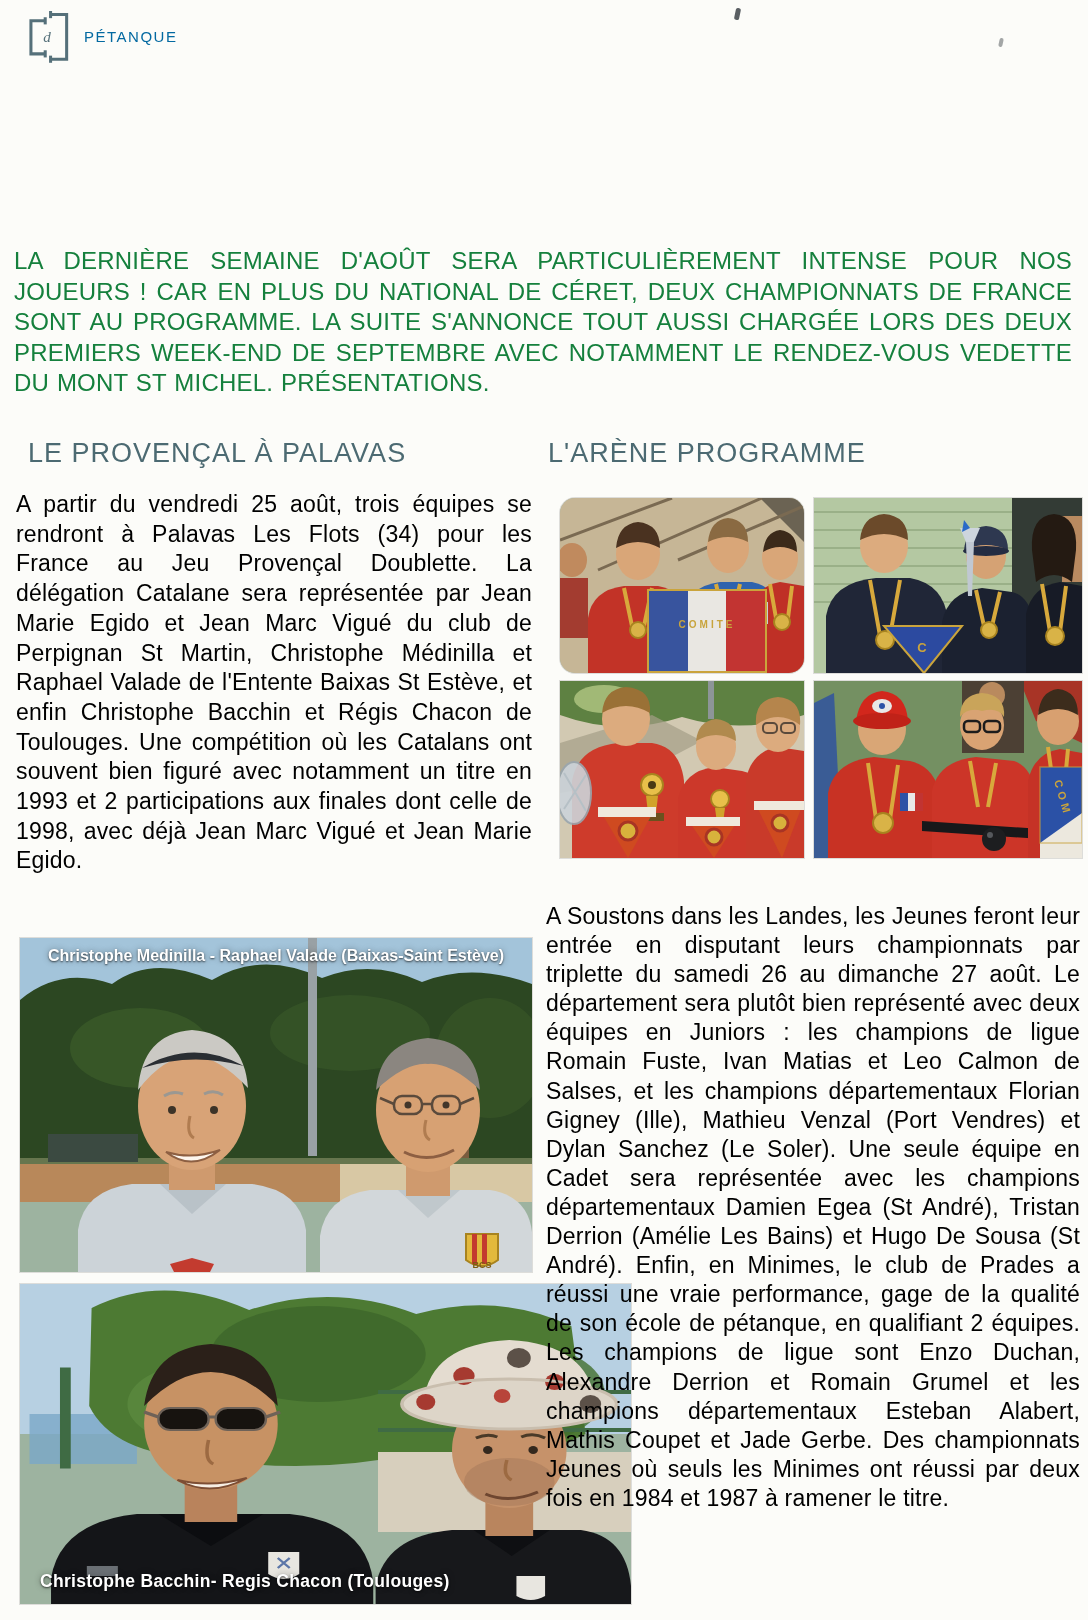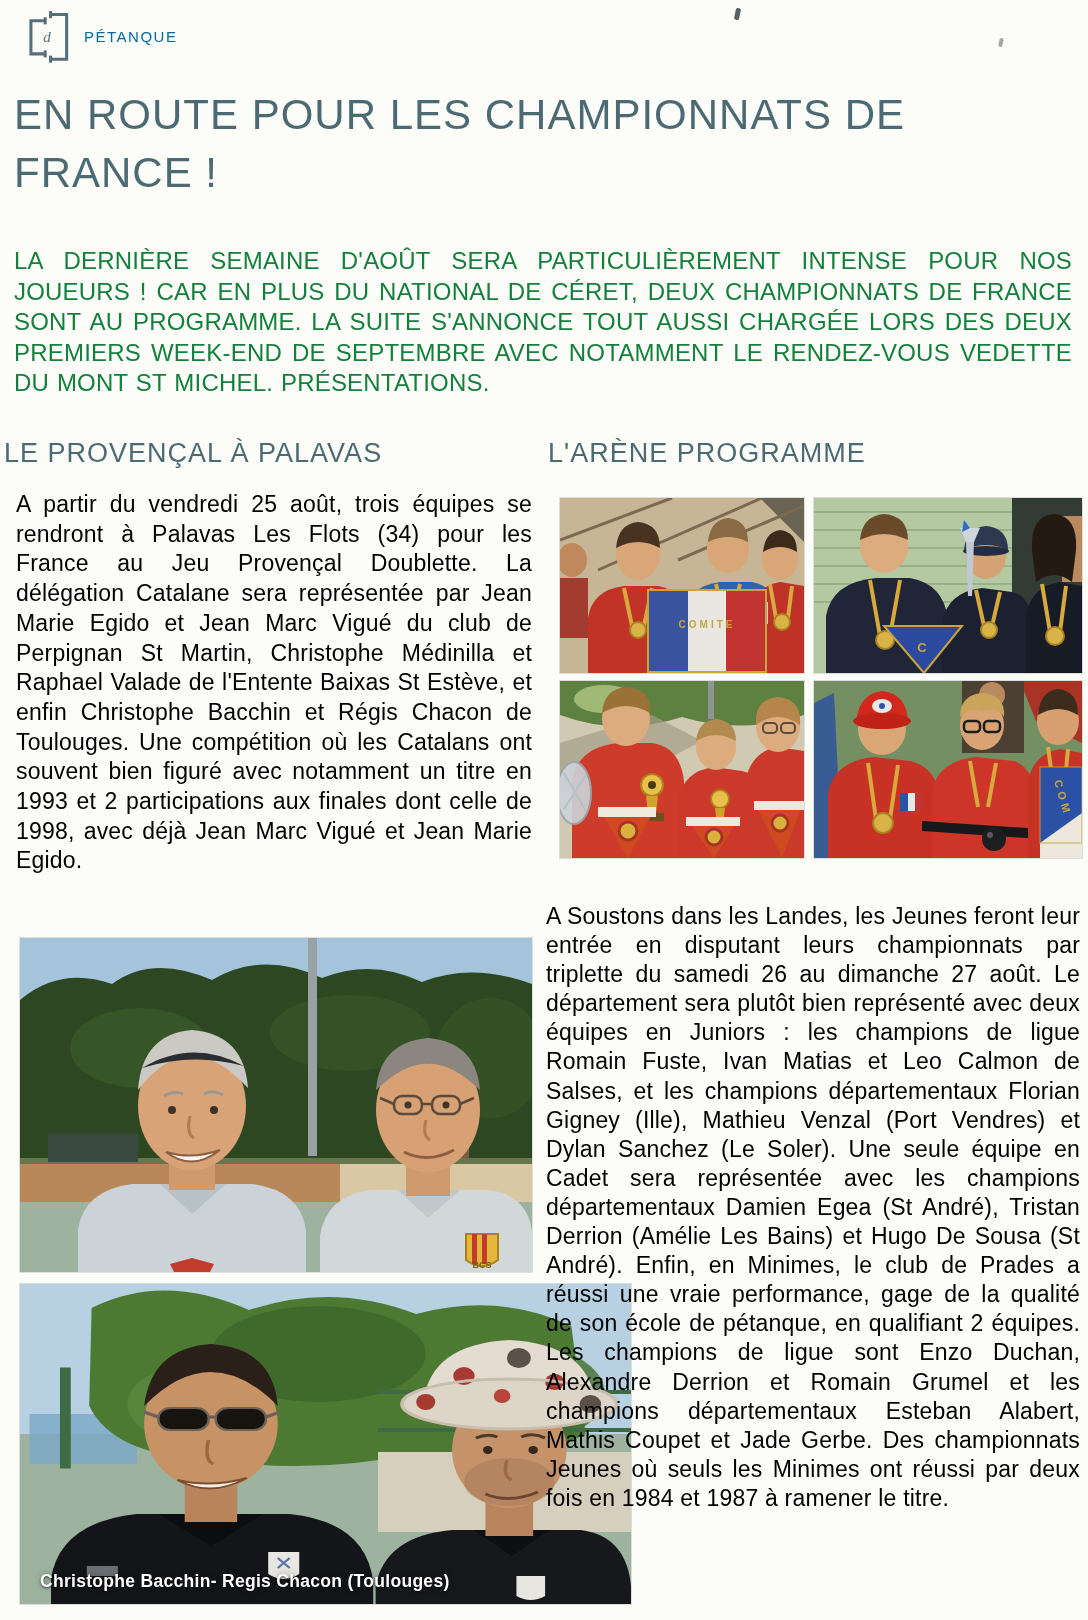--- a/index.html
+++ b/index.html
@@ -12,33 +12,33 @@
   .scan-mark{position:absolute;background:#5a5f63;border-radius:2px;transform:rotate(12deg);}
   .mark1{left:735px;top:8px;width:5px;height:12px;}
   .mark2{left:999px;top:38px;width:4px;height:9px;opacity:.55;}
   
   .title{position:absolute;left:14px;top:86px;width:960px;margin:0;font-weight:400;
          font-size:42px;line-height:58px;color:#4c6a72;letter-spacing:1px;}
   .intro{position:absolute;left:14px;top:246px;width:1058px;margin:0;font-size:24px;
          line-height:30.6px;color:#15803d;text-align:justify;letter-spacing:.2px;word-spacing:1px;}
   
   .sec-h{position:absolute;margin:0;font-weight:400;font-size:27px;color:#4c6a72;letter-spacing:1px;}
-  .sec-h-left{left:4px;top:438px;}
+  .sec-h-left{left:28px;top:438px;}
   .sec-h-right{left:548px;top:438px;}
   
   .body-copy{position:absolute;margin:0;font-size:23px;color:#000000;text-align:justify;letter-spacing:.2px;}
   .body-left{left:16px;top:490px;width:516px;line-height:29.7px;}
   .body-right{left:546px;top:902px;width:534px;line-height:29.1px;}
   
   figure{margin:0;}
   .photo{position:absolute;overflow:hidden;background:#9db3a0;box-shadow:0 0 0 1px rgba(0,0,0,.12);}
   .photo svg{display:block;width:100%;height:100%;}
   .photo1{left:20px;top:938px;width:512px;height:334px;}
   .photo2{left:20px;top:1284px;width:611px;height:320px;}
-  .gridA{left:560px;top:498px;width:244px;height:175px;}
+  .gridA{left:560px;top:498px;width:244px;height:175px;border-radius:15px;}
   .gridB{left:814px;top:498px;width:268px;height:175px;}
   .gridC{left:560px;top:681px;width:244px;height:177px;}
   .gridD{left:814px;top:681px;width:268px;height:177px;}
   .cap{position:absolute;color:#fff;font-weight:bold;
        text-shadow:0 1px 2px rgba(0,0,0,.65),0 0 6px rgba(0,0,0,.35);white-space:nowrap;}
   .cap-top{top:9px;left:0;right:0;text-align:center;font-size:16px;}
   .cap-bottom{bottom:12px;left:20px;font-size:17.5px;letter-spacing:.3px;}
 </style>
 </head>
 <body>
@@ -56,21 +56,20 @@
           <path d="M32,52 V60"></path>
       </g>
       <text x="28" y="37" font-size="17" font-style="italic" text-anchor="middle" font-family="Liberation Serif, serif" fill="#55707a">d</text>
     </svg>
     <span class="masthead-label">PÉTANQUE</span>
   </header>
 
   <span class="scan-mark mark1"></span>
   <span class="scan-mark mark2"></span>
 
-  <h1 class="title">EN ROUTE POUR LES CHAMPIONNATS DE FRANCE !</h1>
   <p class="intro">LA DERNIÈRE SEMAINE D'AOÛT SERA PARTICULIÈREMENT INTENSE POUR NOS JOUEURS ! CAR EN PLUS DU NATIONAL DE CÉRET, DEUX CHAMPIONNATS DE FRANCE SONT AU PROGRAMME. LA SUITE S'ANNONCE TOUT AUSSI CHARGÉE LORS DES DEUX PREMIERS WEEK-END DE SEPTEMBRE AVEC NOTAMMENT LE RENDEZ-VOUS VEDETTE DU MONT ST MICHEL. PRÉSENTATIONS.</p>
 
   <h2 class="sec-h sec-h-left">LE PROVENÇAL À PALAVAS</h2>
   <p class="body-copy body-left">A partir du vendredi 25 août, trois équipes se rendront à Palavas Les Flots (34) pour les France au Jeu Provençal Doublette. La délégation Catalane sera représentée par Jean Marie Egido et Jean Marc Vigué du club de Perpignan St Martin, Christophe Médinilla et Raphael Valade de l'Entente Baixas St Estève, et enfin Christophe Bacchin et Régis Chacon de Toulouges. Une compétition où les Catalans ont souvent bien figuré avec notamment un titre en 1993 et 2 participations aux finales dont celle de 1998, avec déjà Jean Marc Vigué et Jean Marie Egido.</p>
 
   <figure class="photo photo1">
     <svg viewBox="0 0 512 334" preserveAspectRatio="none">
       <rect width="512" height="100" fill="#a3c4da"></rect>
       <path fill="#2c4722" d="M0,62 Q40,28 92,46 Q132,16 192,42 Q242,12 302,40 Q352,20 402,44 Q452,24 512,46 L512,240 L0,240 Z"></path>
       <ellipse cx="120" cy="110" rx="70" ry="40" fill="#3c5c2a" opacity=".7"></ellipse>
@@ -115,20 +114,21 @@
         <path d="M406,182 Q402,198 410,202" stroke="#b07c50" stroke-width="3" fill="none"></path>
         <path d="M384,214 Q408,226 434,212" stroke="#8d5f42" stroke-width="3" fill="none"></path>
         <g>
           <path d="M446,296 L478,296 L478,322 Q462,334 446,322 Z" fill="#e3b93c" stroke="#a8831f" stroke-width="2"></path>
           <rect x="452" y="296" width="5" height="30" fill="#c33b2f"></rect>
             <rect x="462" y="296" width="5" height="30" fill="#c33b2f"></rect>
           <text x="462" y="330" font-size="9" text-anchor="middle" fill="#7e5c14" font-weight="bold">BCS</text>
         </g>
       </g>
     </svg>
+    <figcaption class="cap cap-top">Christophe Medinilla - Raphael Valade (Baixas-Saint Estève)</figcaption>
   </figure>
 
   <figure class="photo photo2">
     <svg viewBox="0 0 512 320" preserveAspectRatio="none">
       <rect width="512" height="150" fill="#b7d0e2"></rect>
       <rect x="8" y="130" width="90" height="50" fill="#7aa8c8" opacity=".8"></rect>
       <path fill="#4d7a33" d="M60,24 Q120,-12 192,26 Q262,-2 332,30 Q402,8 462,42 L474,150 Q420,182 330,170 Q240,192 150,174 Q78,170 58,122 Z"></path>
       <ellipse cx="250" cy="70" rx="90" ry="48" fill="#3a642a" opacity=".7"></ellipse>
       <ellipse cx="420" cy="110" rx="70" ry="50" fill="#426f2e" opacity=".8"></ellipse>
       <ellipse cx="150" cy="120" rx="60" ry="40" fill="#5d8c40" opacity=".7"></ellipse>

